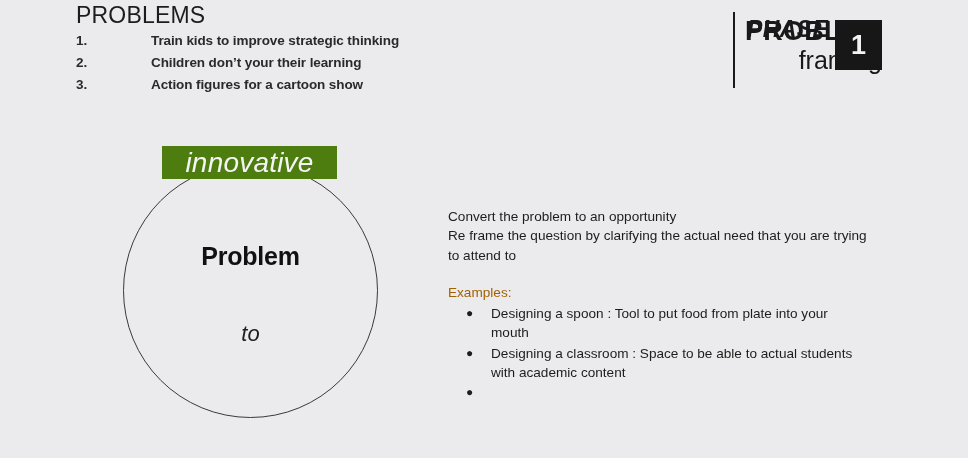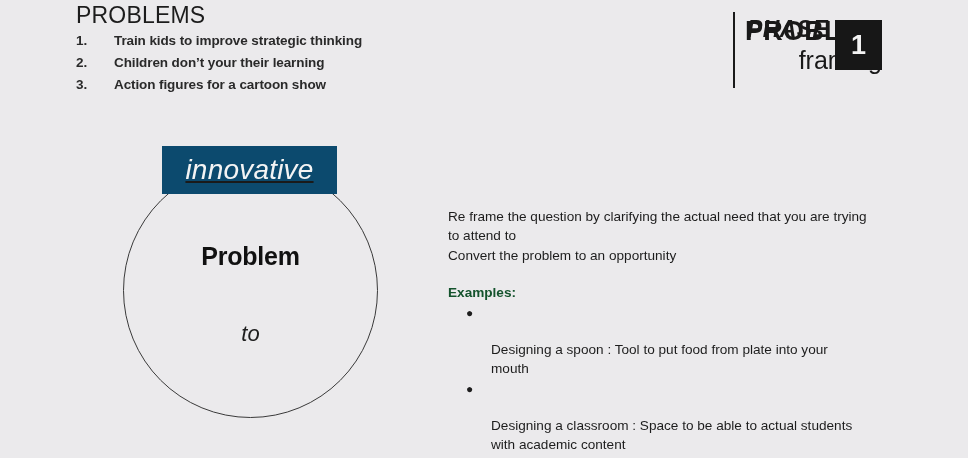--- a/index.html
+++ b/index.html
@@ -51,20 +51,21 @@
     color: #2a2a2a;
     letter-spacing: -0.1px;
   }
   .problems-list .num {
     width: 38px;
     flex: 0 0 38px;
     font-weight: 600;
   }
   .problems-list .txt {
     flex: 1 1 auto;
+    margin-left: 37px;
   }
 
   
   .header-right {
     position: absolute;
     right: 86px;
     top: 18px;
     text-align: right;
     line-height: 1.02;
   }
@@ -164,27 +165,26 @@
     font-weight: 700;
     color: #0f0f0f;
     line-height: 1.2;
     letter-spacing: -0.3px;
   }
   .innovative-box {
     position: absolute;
     left: 162px;
     top: 146px;
     width: 175px;
-    height: 48px;
-    background: #0c4a6e;
+    height: 33px;
+    background: #4d7c0f;
     display: flex;
     align-items: center;
     justify-content: center;
     z-index: 3;
-    text-decoration: underline;
   }
   .innovative-label {
     color: #f4f4f4;
     font-size: 28px;
     font-style: italic;
     font-weight: 300;
     letter-spacing: 0.2px;
     line-height: 1;
   }
 
@@ -198,22 +198,22 @@
   .body-para {
     margin: 0;
     font-size: 13.6px;
     font-weight: 400;
     line-height: 1.42;
     color: #1d1d1d;
   }
   .examples-label {
     margin: 18px 0 0 0;
     font-size: 13.6px;
-    font-weight: 700;
-    color: #14532d;
+    font-weight: 400;
+    color: #a16207;
     line-height: 1.42;
   }
   .examples-list {
     margin: 2px 0 0 0;
     padding: 0;
     list-style: none;
   }
   .examples-list li {
     display: flex;
     align-items: flex-start;
@@ -227,21 +227,20 @@
     width: 43px;
     text-align: left;
     padding-left: 18px;
     box-sizing: border-box;
     font-size: 12px;
     line-height: 1.52;
     color: #1d1d1d;
   }
   .examples-list .etxt {
     flex: 1 1 auto;
-    margin-top: 36px;
   }
 </style>
 </head>
 <body>
 
 <div class="slide">
 
   <div class="problems-block">
     <div class="problems-title">PROBLEMS</div>
     <ul class="problems-list">
@@ -275,22 +274,22 @@
     <div class="circle-text">
       <span class="circle-problem">Problem</span>
       <span class="circle-to">to</span>
     </div>
   </div>
   <div class="innovative-box">
     <span class="innovative-label">innovative</span>
   </div>
 
   <div class="body-block">
+    <p class="body-para">Convert the problem to an opportunity</p>
     <p class="body-para">Re frame the question by clarifying the actual need that you are trying to attend to</p>
-    <p class="body-para">Convert the problem to an opportunity</p>
     <p class="examples-label">Examples:</p>
     <ul class="examples-list">
       <li>
         <span class="bullet">●</span>
         <span class="etxt">Designing a spoon : Tool to put food from plate into your mouth</span>
       </li>
       <li>
         <span class="bullet">●</span>
         <span class="etxt">Designing a classroom : Space to be able to actual students with academic content</span>
       </li>

